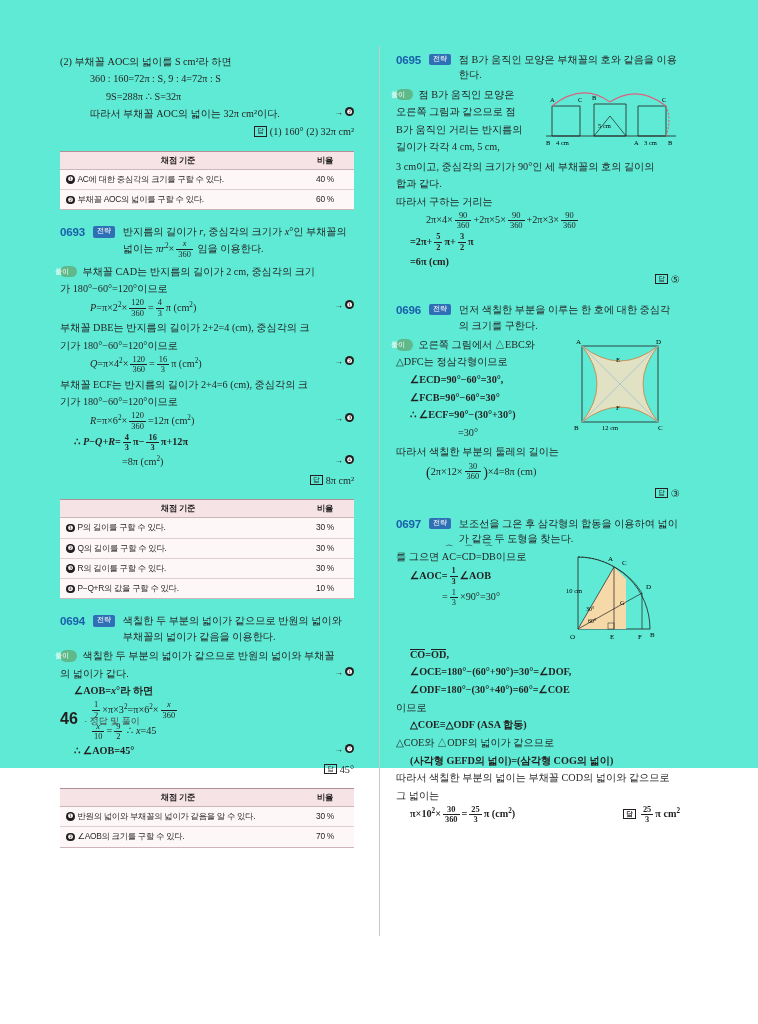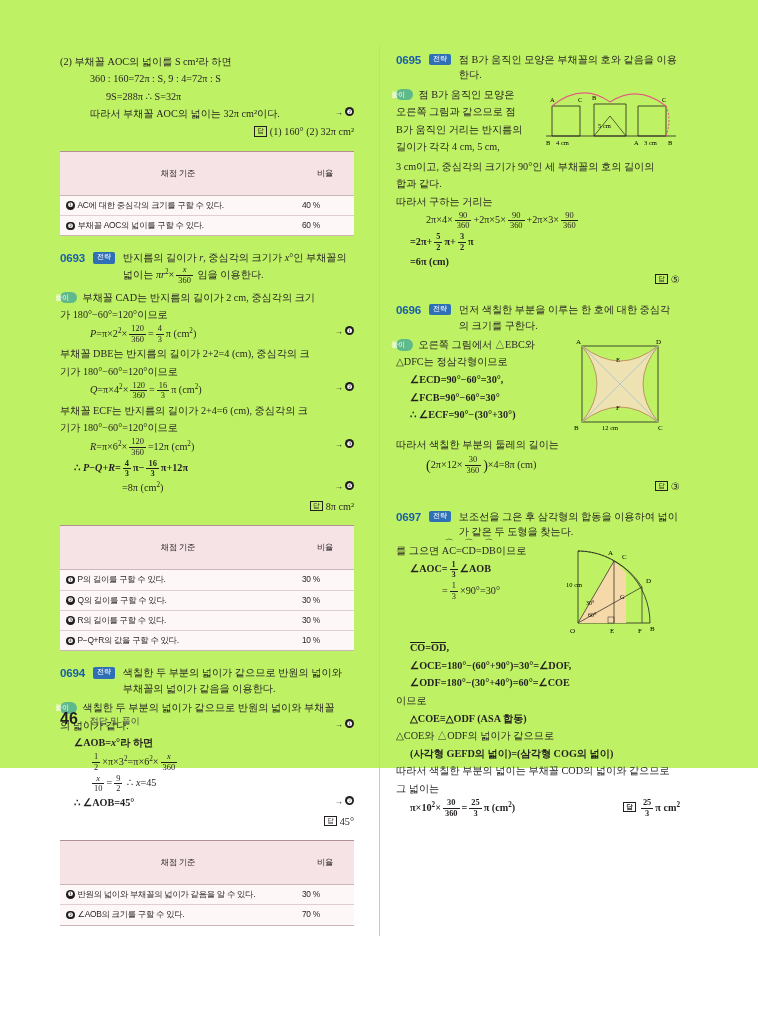--- a/index.html
+++ b/index.html
@@ -11,21 +11,21 @@
     width: 758px; height: 1024px;
     font-family: "Liberation Serif", serif;
     color: #231f20;
     position: relative;
     overflow: hidden;
   }
   .page {
     position: absolute;
     left: 0; top: 0;
     width: 758px; height: 768px;
-    background: #bef264;
+    background: #5eead4;
   }
   .columns {
     position: absolute;
     left: 60px; top: 52px;
     width: 642px; height: 900px;
     display: flex;
     gap: 0;
   }
   .col {
     width: 310px;
@@ -150,34 +150,34 @@
     border-collapse: collapse;
     margin-top: 10px;
     margin-bottom: 4px;
     font-size: 8.4px;
     font-family: "Liberation Sans", sans-serif;
   }
   .rubric th {
     background: #f5e3e6;
     border-top: 1.2px solid #b09096;
     border-bottom: 0.8px solid #cdb5b9;
-    font-weight: normal;
-    padding: 15px 6px;
+    font-weight: bold;
+    padding: 2px 6px;
     text-align: center;
     letter-spacing: -0.3px;
   }
   .rubric th.crit { text-align: center; }
   .rubric th.ratio { width: 58px; }
   .rubric td {
     border-bottom: 0.6px solid #e0cfd2;
     padding: 3px 6px;
     background: #fdf7f8;
     letter-spacing: -0.3px;
   }
-  .rubric td.ratio { text-align: left; width: 58px; }
+  .rubric td.ratio { text-align: center; width: 58px; }
   .rubric tr:last-child td { border-bottom: 1px solid #cdb5b9; }
   .rnum {
     display: inline-block;
     width: 8.5px; height: 8.5px;
     border-radius: 50%;
     background: #231f20;
     color: #fff;
     font-size: 6.2px;
     text-align: center;
     line-height: 8.6px;
@@ -448,20 +448,21 @@
       </div>
 
       <div class="sol">
         <span class="badge-green">풀이</span>
         <span>오른쪽 그림에서 △EBC와</span>
       </div>
       <div class="line">△DFC는 정삼각형이므로</div>
       <div class="line ind1">∠ECD=90°−60°=30°,</div>
       <div class="line ind1">∠FCB=90°−60°=30°</div>
       <div class="line ind1">∴ ∠ECF=90°−(30°+30°)</div>
+      <div class="line ind4">=30°</div>
       <div class="clear"></div>
       <div class="line">따라서 색칠한 부분의 둘레의 길이는</div>
       <div class="line ind2">
         <span style="font-size:14px;vertical-align:-2px;">(</span>2π×12×<span class="frac"><span class="num">30</span><span class="den">360</span></span><span style="font-size:14px;vertical-align:-2px;">)</span>×4=8π (cm)
       </div>
       <div class="ansline">
         <span class="ansmark">답</span><span>③</span>
       </div>
 
       <div class="prob">

